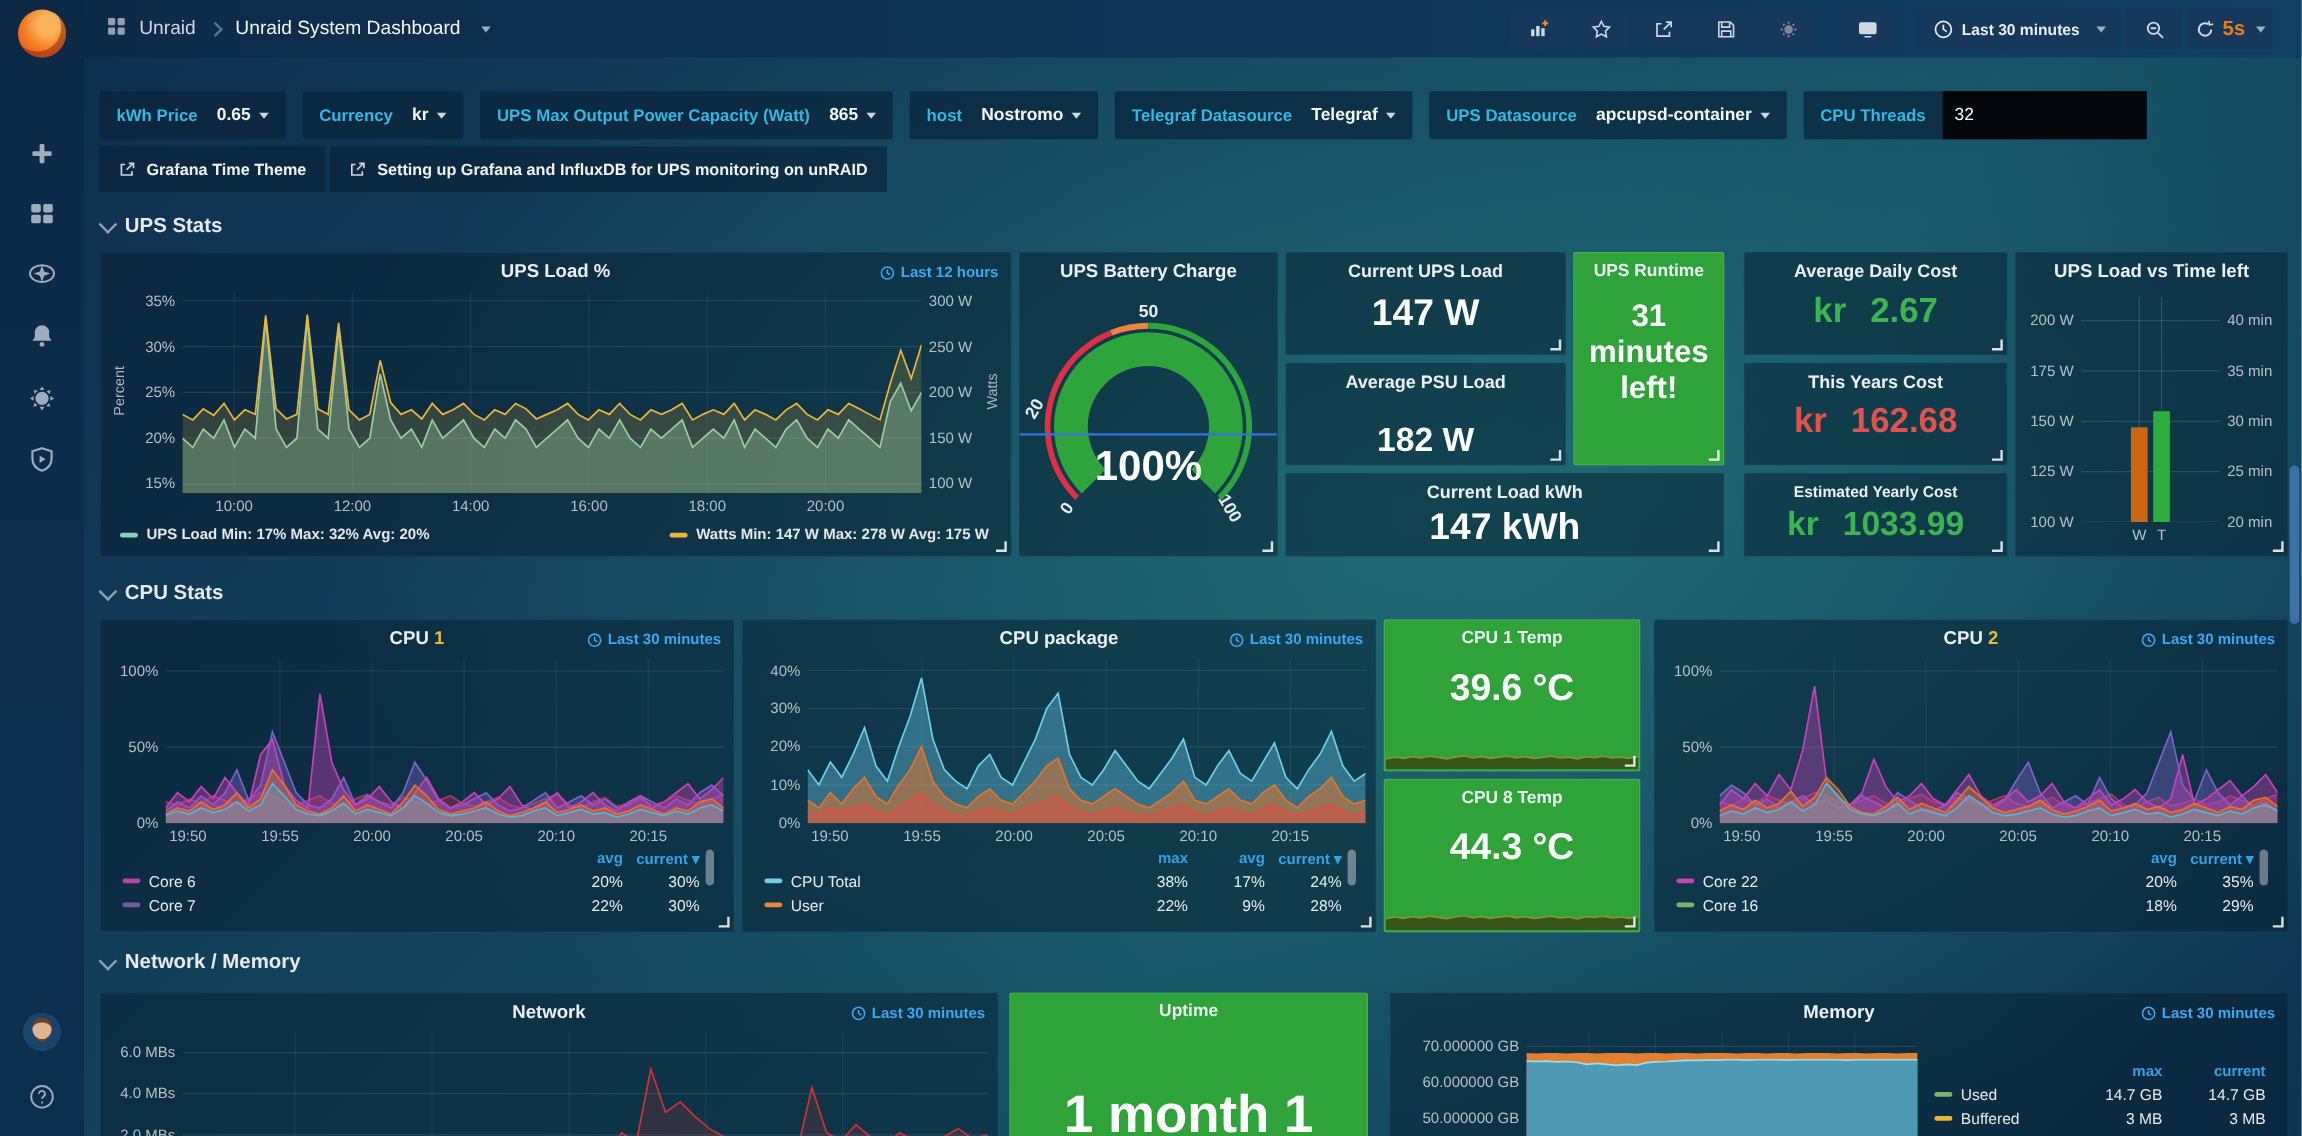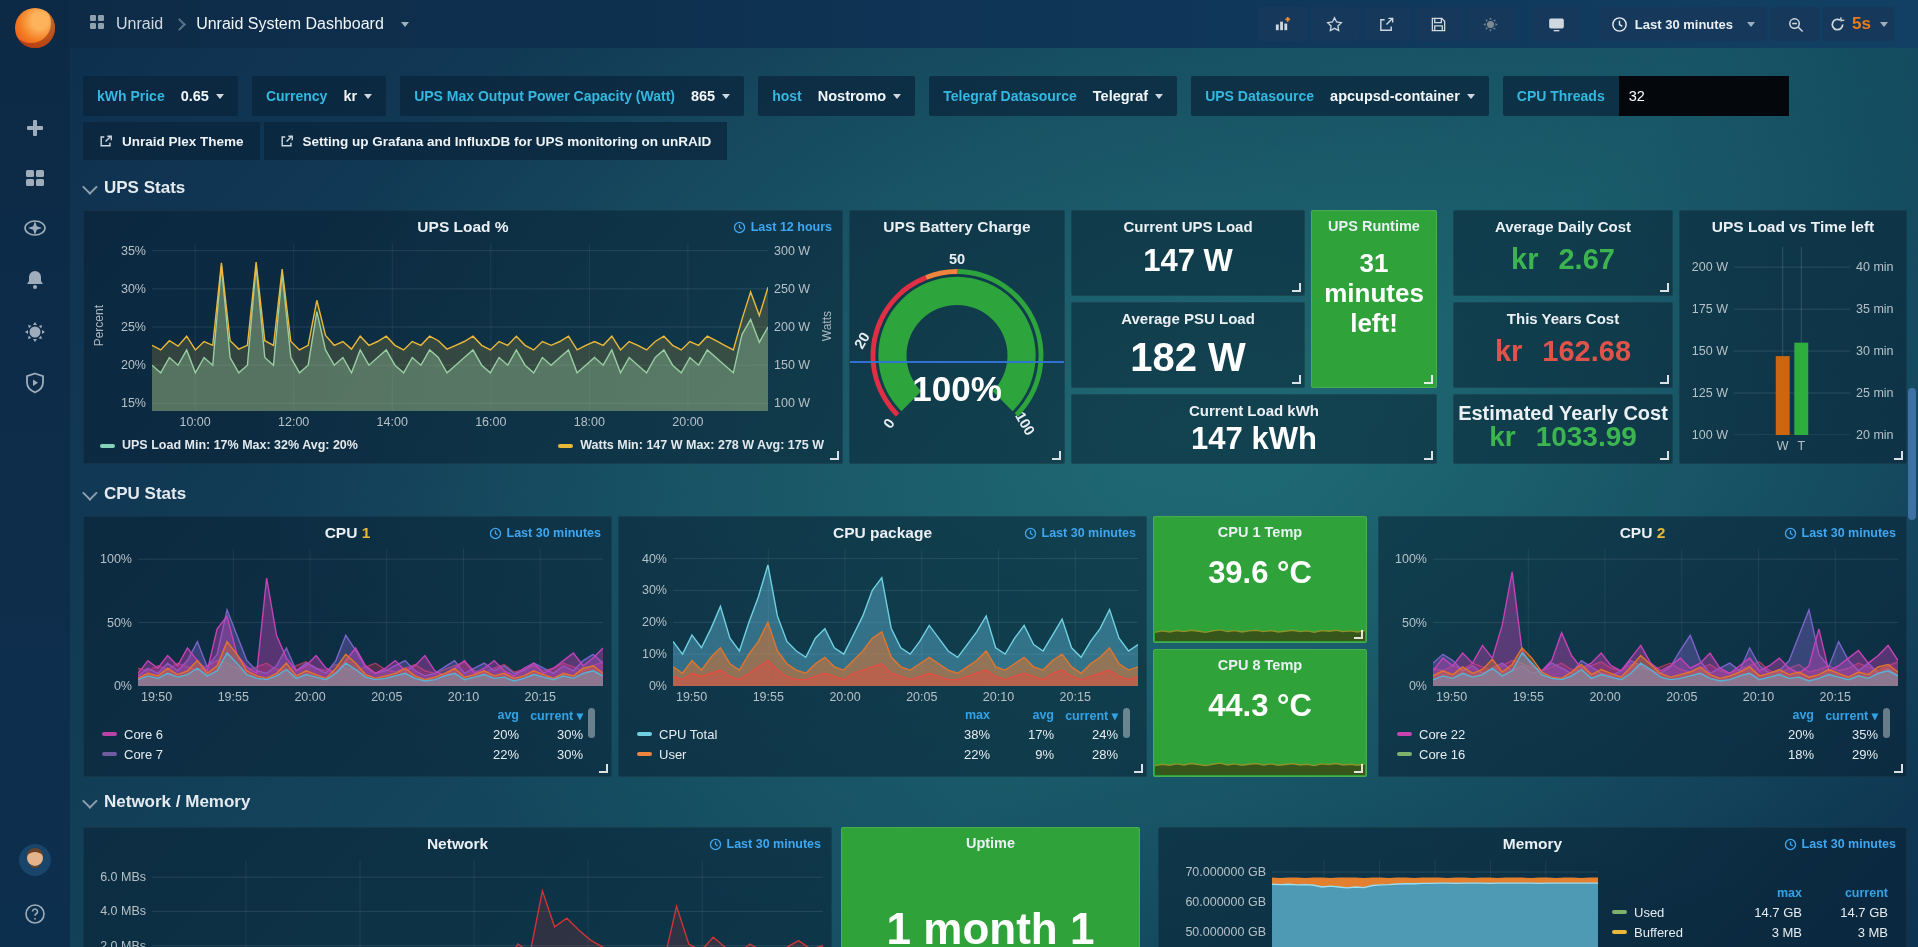--- a/index.html
+++ b/index.html
@@ -265,21 +265,21 @@
       <input class="var-input" value="32" style="">
     </div>
 </div>
 <div class="links-row">
   <div class="dlink">
     <svg viewBox="0 0 16 16" fill="none" stroke="currentColor" stroke-width="1.6">
         <path d="M6 3.5H2.5v10h10V10"></path>
         <path d="M9.5 2.5H14V7"></path>
         <path d="M13.5 2.5L7.5 8.5"></path>
       </svg>
-    <span>Unraid Plex Theme</span>
+    <span>Grafana Time Theme</span>
     </div>
   <div class="dlink">
     <svg viewBox="0 0 16 16" fill="none" stroke="currentColor" stroke-width="1.6">
         <path d="M6 3.5H2.5v10h10V10"></path>
         <path d="M9.5 2.5H14V7"></path>
         <path d="M13.5 2.5L7.5 8.5"></path>
       </svg>
     <span>Setting up Grafana and InfluxDB for UPS monitoring on unRAID</span>
     </div>
 </div>
@@ -390,38 +390,38 @@
 <div class="panel" style="left:1453px;top:210px;width:218px;height:84px">
   <div class="ptitle" style="font-size:15px">Average Daily Cost</div>
   <div class="cost-val" style="top:32px;font-size:29px;color:#3CB450">
     <span>kr</span>
       <span>2.67</span>
     </div>
 </div>
 
 <div class="panel" style="left:1071px;top:302px;width:232px;height:84px">
   <div class="ptitle" style="font-size:15px">Average PSU Load</div>
-  <div class="stat-val" style="top:32px;font-size:40px">182 W</div>
+  <div class="stat-val" style="top:48px;font-size:28px">182 W</div>
 </div>
 
 <div class="panel" style="left:1453px;top:302px;width:218px;height:84px">
   <div class="ptitle" style="font-size:15px">This Years Cost</div>
   <div class="cost-val" style="top:32px;font-size:29px;color:#E0524A">
     <span>kr</span>
       <span>162.68</span>
     </div>
 </div>
 
 <div class="panel" style="left:1071px;top:394px;width:364px;height:68px">
   <div class="ptitle" style="font-size:15px">Current Load kWh</div>
   <div class="stat-val" style="top:26px;font-size:31px">147 kWh</div>
 </div>
 
 <div class="panel" style="left:1453px;top:394px;width:218px;height:68px">
-  <div class="ptitle" style="font-size:20px">Estimated Yearly Cost</div>
+  <div class="ptitle" style="font-size:13px">Estimated Yearly Cost</div>
   <div class="cost-val" style="top:26px;font-size:28px;color:#3CB450">
     <span>kr</span>
       <span>1033.99</span>
     </div>
 </div>
 
 <div class="panel" style="left:1679px;top:210px;width:226px;height:252px">
   <div class="ptitle">UPS Load vs Time left</div>
   <div class="chartbox" style="left:6px;right:6px;top:34px;bottom:6px">
       <div class="yaxis left" style="position: absolute; left: 0px; width: 48px; top: 2px; bottom: 22px;">

